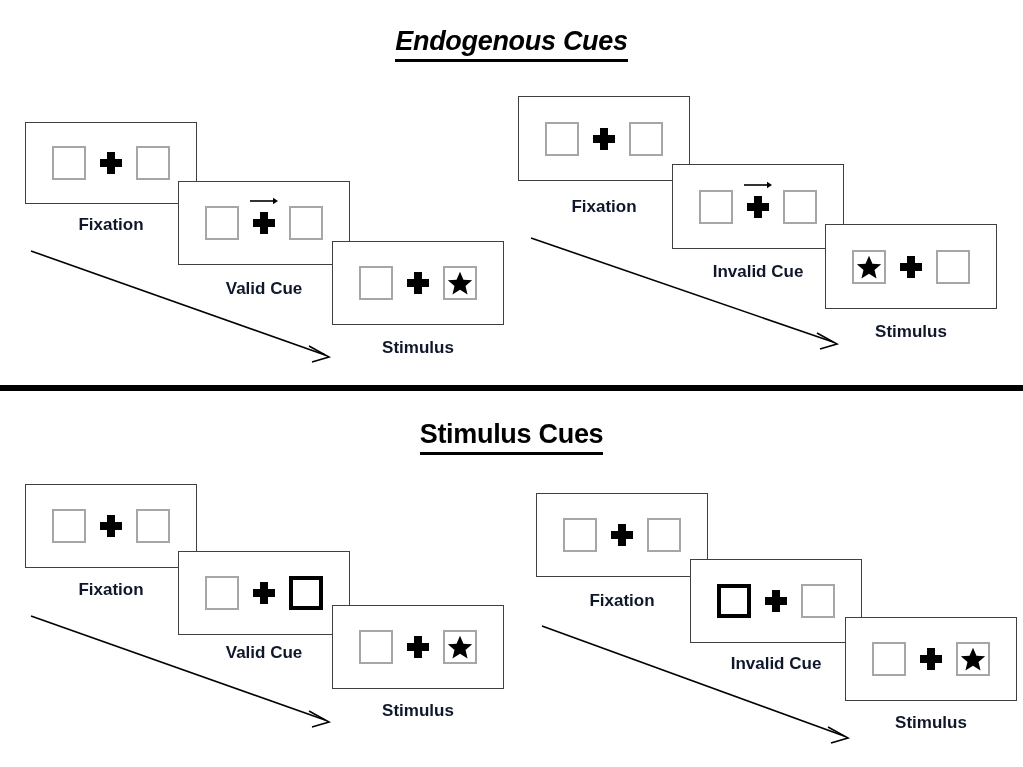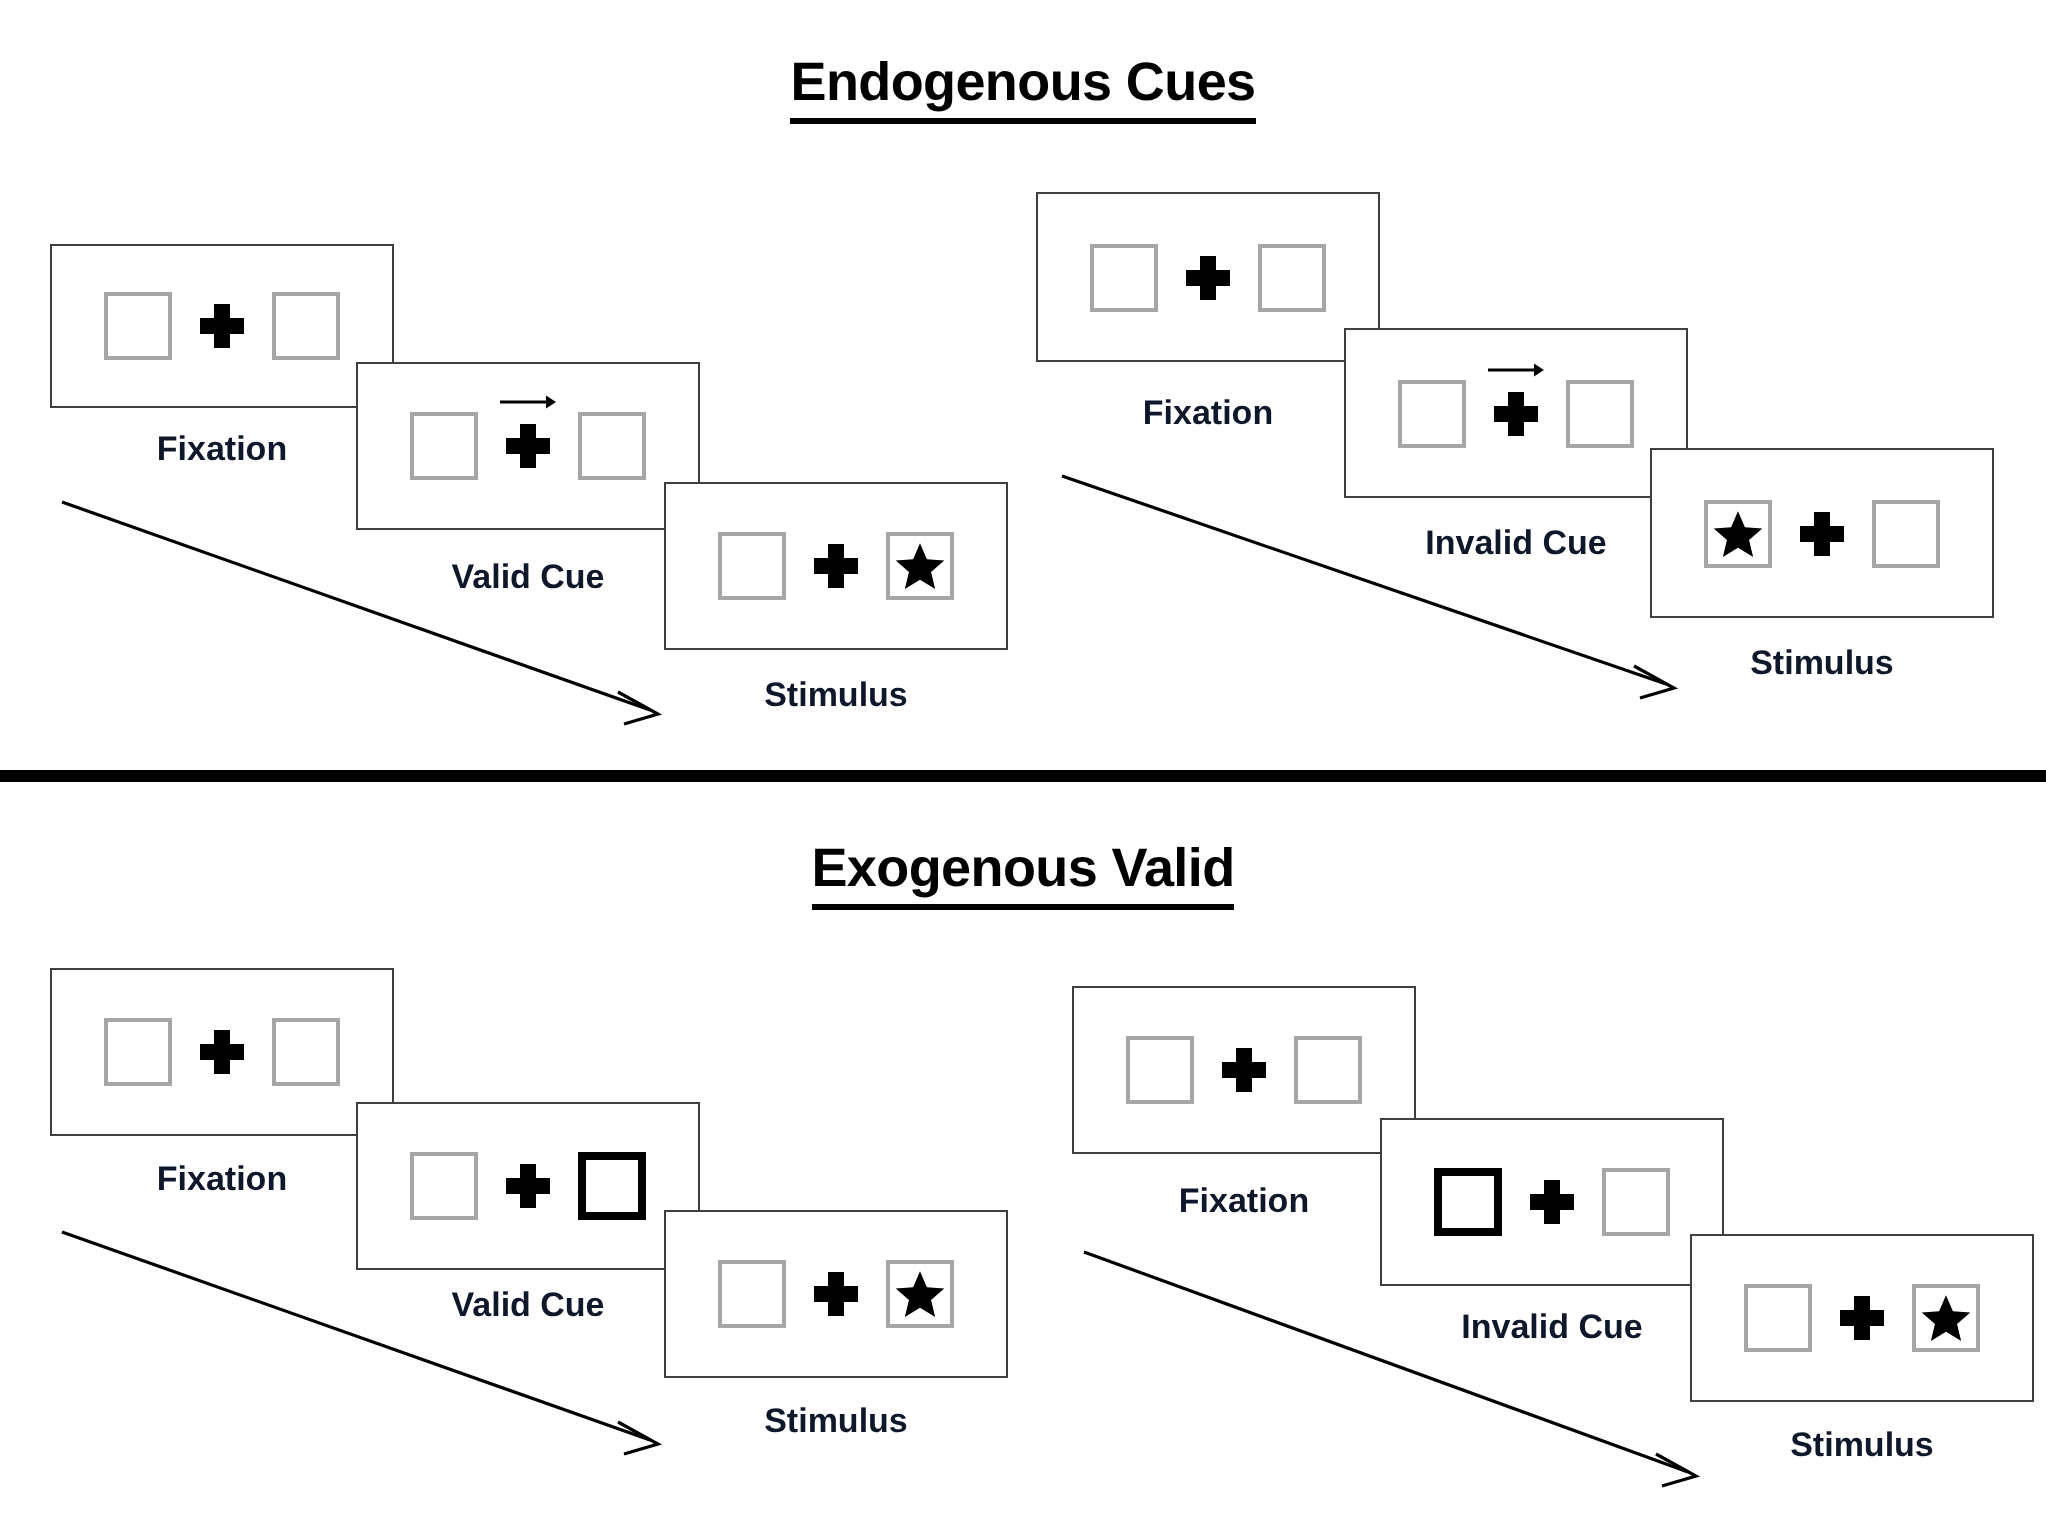--- a/index.html
+++ b/index.html
@@ -119,21 +119,21 @@
   }
 
   .flow-arrow {
     position: absolute;
     overflow: visible;
   }
 </style>
 </head>
 <body>
 
-<div class="section-title" style="top:26px;">
+<div class="section-title" style="top:26px;font-style:italic;">
   <span class="u">Endogenous Cues</span>
 </div>
 
 <div class="panel" style="left:25px; top:122px; width:172px; height:82px;">
   <div class="panel-inner">
     <div class="box"></div>
     <div class="cross"></div>
     <div class="box"></div>
   </div>
 </div>
@@ -208,21 +208,21 @@
 <div class="caption" style="left:825px; top:322px; width:172px; text-align:center;">Stimulus</div>
 
 <svg class="flow-arrow" style="left:525px; top:232px; width:340px; height:125px;" viewBox="0 0 340 125">
   <line x1="6" y1="6" x2="308" y2="110" stroke="#000" stroke-width="1.6"></line>
   <polyline points="292,101 312,112 295,117" fill="none" stroke="#000" stroke-width="1.6"></polyline>
 </svg>
 
 <div class="divider" style="top:385px;"></div>
 
 <div class="section-title" style="top:419px;">
-  <span class="u">Exogenous Valid</span>
+  <span class="u">Stimulus Cues</span>
 </div>
 
 <div class="panel" style="left:25px; top:484px; width:172px; height:84px;">
   <div class="panel-inner">
     <div class="box"></div>
     <div class="cross"></div>
     <div class="box"></div>
   </div>
 </div>
 <div class="caption" style="left:25px; top:580px; width:172px; text-align:center;">Fixation</div>

